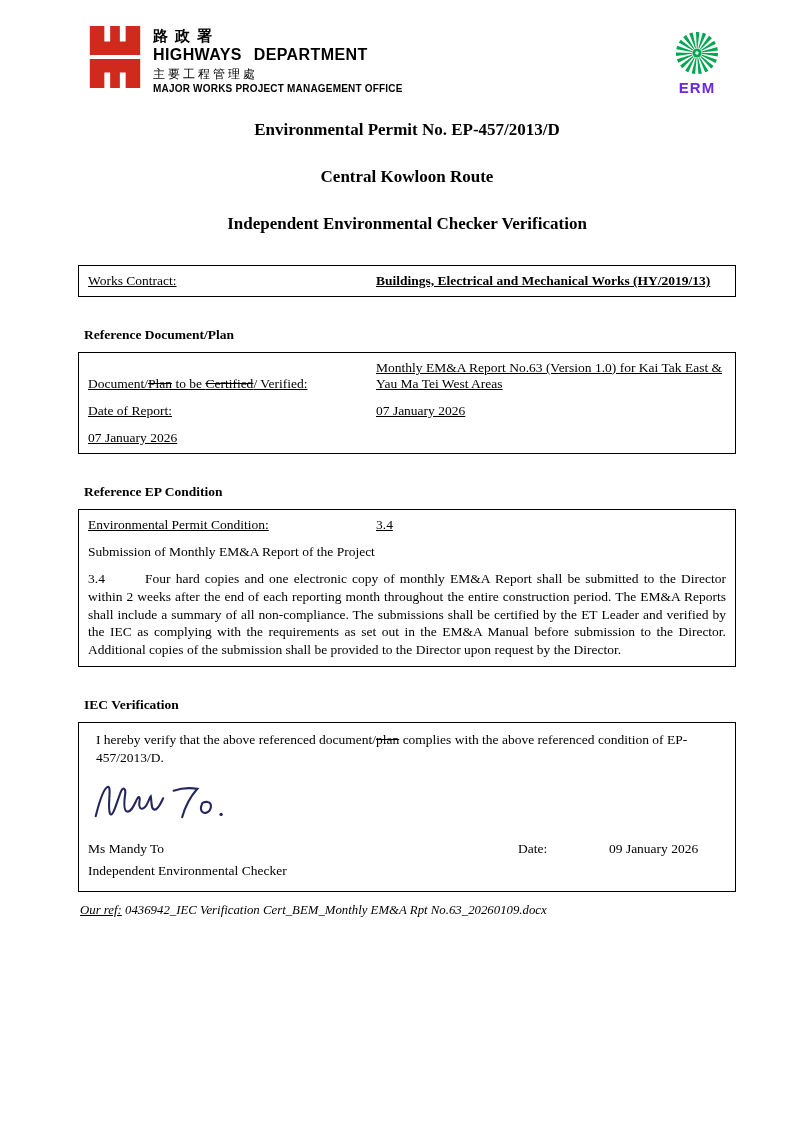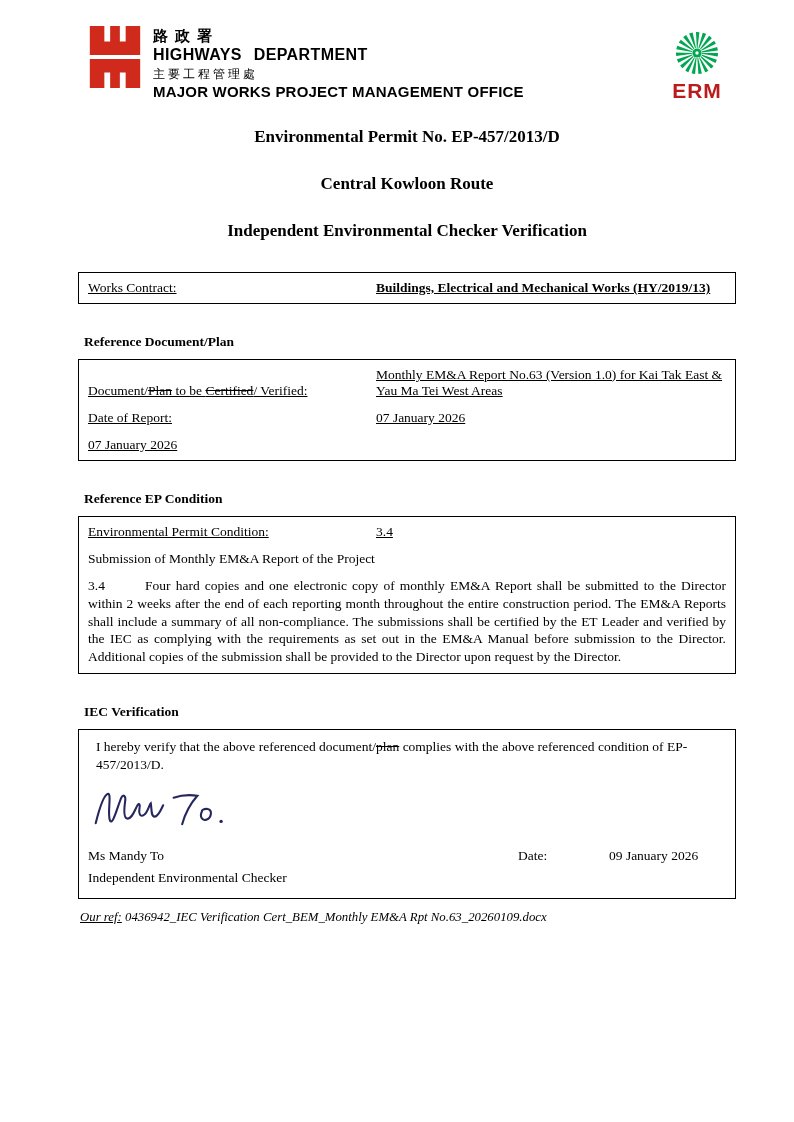--- a/index.html
+++ b/index.html
@@ -13,24 +13,24 @@
     font-size:13.5px;color:#000;overflow:hidden;
   }
   
   .header{display:flex;justify-content:space-between;align-items:flex-start;margin-left:10px;}
   .dept{display:flex;gap:11px;}
   .hyd-logo{width:54px;height:62px;flex:0 0 54px;}
   .dept-text{display:flex;flex-direction:column;font-family:"Liberation Sans","DejaVu Sans",sans-serif;line-height:1.18;padding-top:1px;}
   .zh-lg{font-size:15px;font-weight:bold;letter-spacing:7px;}
   .en-lg{font-size:16px;font-weight:bold;letter-spacing:.4px;word-spacing:7px;margin-top:1px;}
   .zh-sm{font-size:12px;letter-spacing:3px;margin-top:2px;}
-  .en-sm{font-size:15px;font-weight:bold;margin-top:2px;letter-spacing:.2px;}
+  .en-sm{font-size:10px;font-weight:bold;margin-top:2px;letter-spacing:.2px;}
   .erm{display:flex;flex-direction:column;align-items:center;margin-right:14px;margin-top:2px;}
   .erm svg{width:50px;height:50px;}
-  .erm-label{font-family:"Liberation Sans","DejaVu Sans",sans-serif;font-weight:bold;font-size:21px;color:#b91c1c;letter-spacing:1px;margin-top:1px;}
+  .erm-label{font-family:"Liberation Sans","DejaVu Sans",sans-serif;font-weight:bold;font-size:15px;color:#6d28d9;letter-spacing:1px;margin-top:1px;}
   
   .title{text-align:center;font-size:17px;font-weight:bold;margin:27px 0 0 0;}
   .title.first{margin-top:24px;}
   
   .box{border:1px solid #000;padding:7px 9px;box-sizing:border-box;}
   .works-box{margin-top:31px;}
   .row{display:flex;align-items:flex-end;text-decoration:underline;}
   .label{flex:0 0 288px;width:288px;}
   .value{flex:1;}
   .bold{font-weight:bold;}

